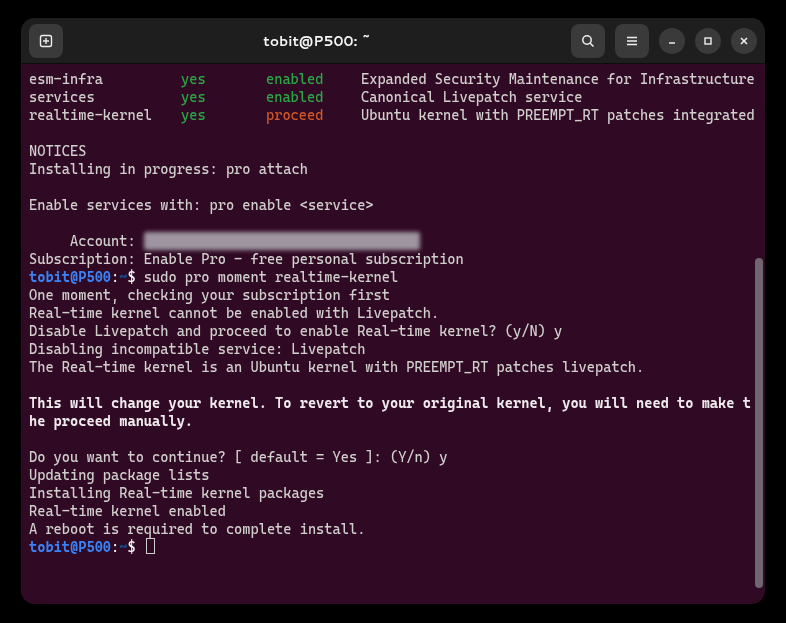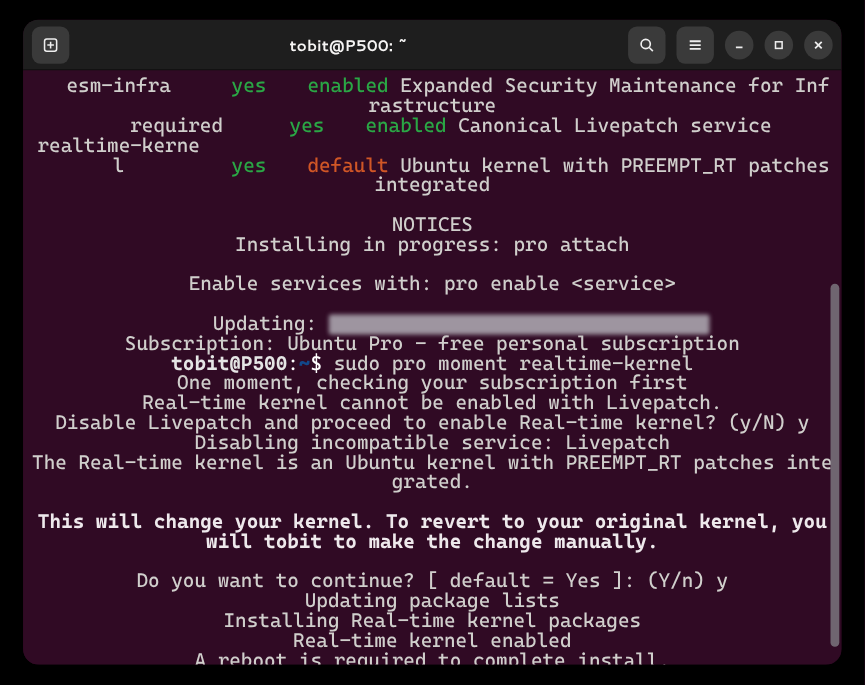--- a/index.html
+++ b/index.html
@@ -50,35 +50,34 @@
     font-weight: 700;
   }
   .tb-right { display:flex; align-items:center; gap:10px; }
   .tb-left  { display:flex; align-items:center; gap:8px; }
 
   .term {
     position: absolute;
     left: 0; right: 0; top: 46px; bottom: 0;
     background: #300a24;
     color: #d0cfcc;
-    font-size: 18px;
+    font-size: 14px;
     line-height: 18px;
     white-space: pre-wrap;
     word-break: break-all;
     padding: 6px 8px 8px 8px;
-    text-align: center;
   }
   .scrollbar {
     position:absolute; right:2px; top:240px; width:8px; height:330px;
     background:#6f6570; border-radius:4px;
   }
   .green  { color:#2aa745; }
   .orange { color:#d05626; }
   .bold   { font-weight:700; color:#eee9ec; }
-  .prompt-user { color:#e5e5e5; font-weight:700; }
+  .prompt-user { color:#3b82f6; font-weight:700; }
   .prompt-path { color:#12488b; font-weight:700; }
   .prompt-white{ color:#ffffff; }
   .cursor {
     display:inline-block; width:9px; height:16px;
     border:1.5px solid #d0cfcc; vertical-align:-2px; margin-left:2px;
   }
   .blur {
     display:inline-block; background:#9e95a0; color:transparent;
     filter: blur(2px); border-radius:2px; letter-spacing:1px;
   }
@@ -132,38 +131,38 @@
       <div class="tb-btn round">
         <svg width="14" height="14" viewBox="0 0 14 14">
           <line x1="4" y1="4" x2="10" y2="10" stroke="#eee" stroke-width="1.6"></line>
           <line x1="10" y1="4" x2="4" y2="10" stroke="#eee" stroke-width="1.6"></line>
         </svg>
       </div>
     </div>
   </div>
 
   <div class="term"><span id="tbl"><span class="col0">esm-infra</span><span class="col1 green">yes</span><span class="col2 green">enabled</span>Expanded Security Maintenance for Infrastructure
-<span class="col0">required</span><span class="col1 green">yes</span><span class="col2 green">enabled</span>Canonical Livepatch service
-<span class="col0">realtime-kernel</span><span class="col1 green">yes</span><span class="col2 orange">default</span>Ubuntu kernel with PREEMPT_RT patches integrated
+<span class="col0">services</span><span class="col1 green">yes</span><span class="col2 green">enabled</span>Canonical Livepatch service
+<span class="col0">realtime-kernel</span><span class="col1 green">yes</span><span class="col2 orange">proceed</span>Ubuntu kernel with PREEMPT_RT patches integrated
 </span>
 <span>NOTICES</span>
 <span>Installing in progress: pro attach</span>
 
 <span>Enable services with: pro enable &lt;service&gt;</span>
 
-<span>     Updating: </span><span class="blur">xxxxxxxxxxxxxxxxxxxxxxxxxxxxxx</span>
-<span>Subscription: Ubuntu Pro - free personal subscription</span>
+<span>     Account: </span><span class="blur">xxxxxxxxxxxxxxxxxxxxxxxxxxxxxx</span>
+<span>Subscription: Enable Pro - free personal subscription</span>
 <span class="prompt-user">tobit@P500</span><span class="prompt-white">:</span><span class="prompt-path">~</span><span class="prompt-white">$</span><span> sudo pro moment realtime-kernel</span>
 <span id="out1">One moment, checking your subscription first
 Real-time kernel cannot be enabled with Livepatch.
 Disable Livepatch and proceed to enable Real-time kernel? (y/N) y
 Disabling incompatible service: Livepatch
-The Real-time kernel is an Ubuntu kernel with PREEMPT_RT patches integrated.
+The Real-time kernel is an Ubuntu kernel with PREEMPT_RT patches livepatch.
 </span>
-<span class="bold">This will change your kernel. To revert to your original kernel, you will tobit to make the change manually.</span>
+<span class="bold">This will change your kernel. To revert to your original kernel, you will need to make the proceed manually.</span>
 
 <span id="out2">Do you want to continue? [ default = Yes ]: (Y/n) y
 Updating package lists
 Installing Real-time kernel packages
 Real-time kernel enabled
 A reboot is required to complete install.
 </span><span class="prompt-user">tobit@P500</span><span class="prompt-white">:</span><span class="prompt-path">~</span><span class="prompt-white">$</span> <span class="cursor"></span></div>
 
   <div class="scrollbar"></div>
 </div>

